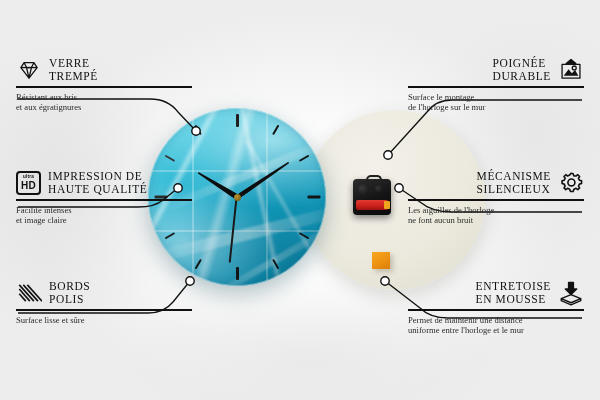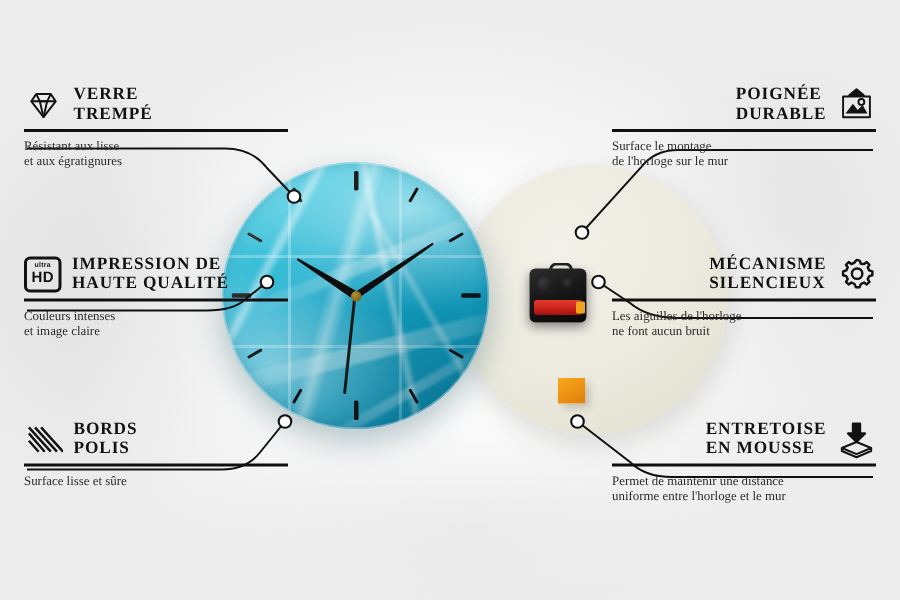--- a/index.html
+++ b/index.html
@@ -230,21 +230,21 @@
 
   .f-head {
     display: flex;
     align-items: center;
     gap: 7px;
   }
   .feature.right .f-head { flex-direction: row-reverse; }
 
   .f-title {
     font-family: "Liberation Serif", serif;
-    font-weight: bold;
+    font-weight: normal;
     font-size: 11.5px;
     letter-spacing: .6px;
     line-height: 13px;
     color: #111111;
     text-transform: uppercase;
     white-space: pre-line;
   }
   .f-rule {
     height: 1.6px;
     background: #101010;
@@ -388,35 +388,35 @@
               <path d="M10 7 L13 13 L16 26"></path>
               <path d="M22 7 L19 13 L16 26"></path>
           <path d="M13 13 L19 13"></path>
         </g>
           </svg>
       </span>
       <span class="f-title">VERRE
 TREMPÉ</span>
     </div>
     <div class="f-rule"></div>
-    <div class="f-desc">Résistant aux lisse
+    <div class="f-desc">Résistant aux bris
 et aux égratignures</div>
   </div>
 
   <div class="feature left" style="left:16px; top:170px;">
     <div class="f-head">
       <span class="hd-badge">
         <span class="hd-ultra">ultra</span>
         <span class="hd-hd">HD</span>
       </span>
       <span class="f-title">IMPRESSION DE
 HAUTE QUALITÉ</span>
     </div>
     <div class="f-rule"></div>
-    <div class="f-desc">Couleurs intenses
+    <div class="f-desc">Facilite intenses
 et image claire</div>
   </div>
 
   <div class="feature left" style="left:16px; top:280px;">
     <div class="f-head">
       <span class="f-icon">
         <svg viewBox="0 0 32 32">
             <g stroke="#121212" stroke-width="2" stroke-linecap="butt">
           <line x1="4" y1="6" x2="22" y2="26"></line>
           <line x1="9" y1="6" x2="27" y2="26"></line>

